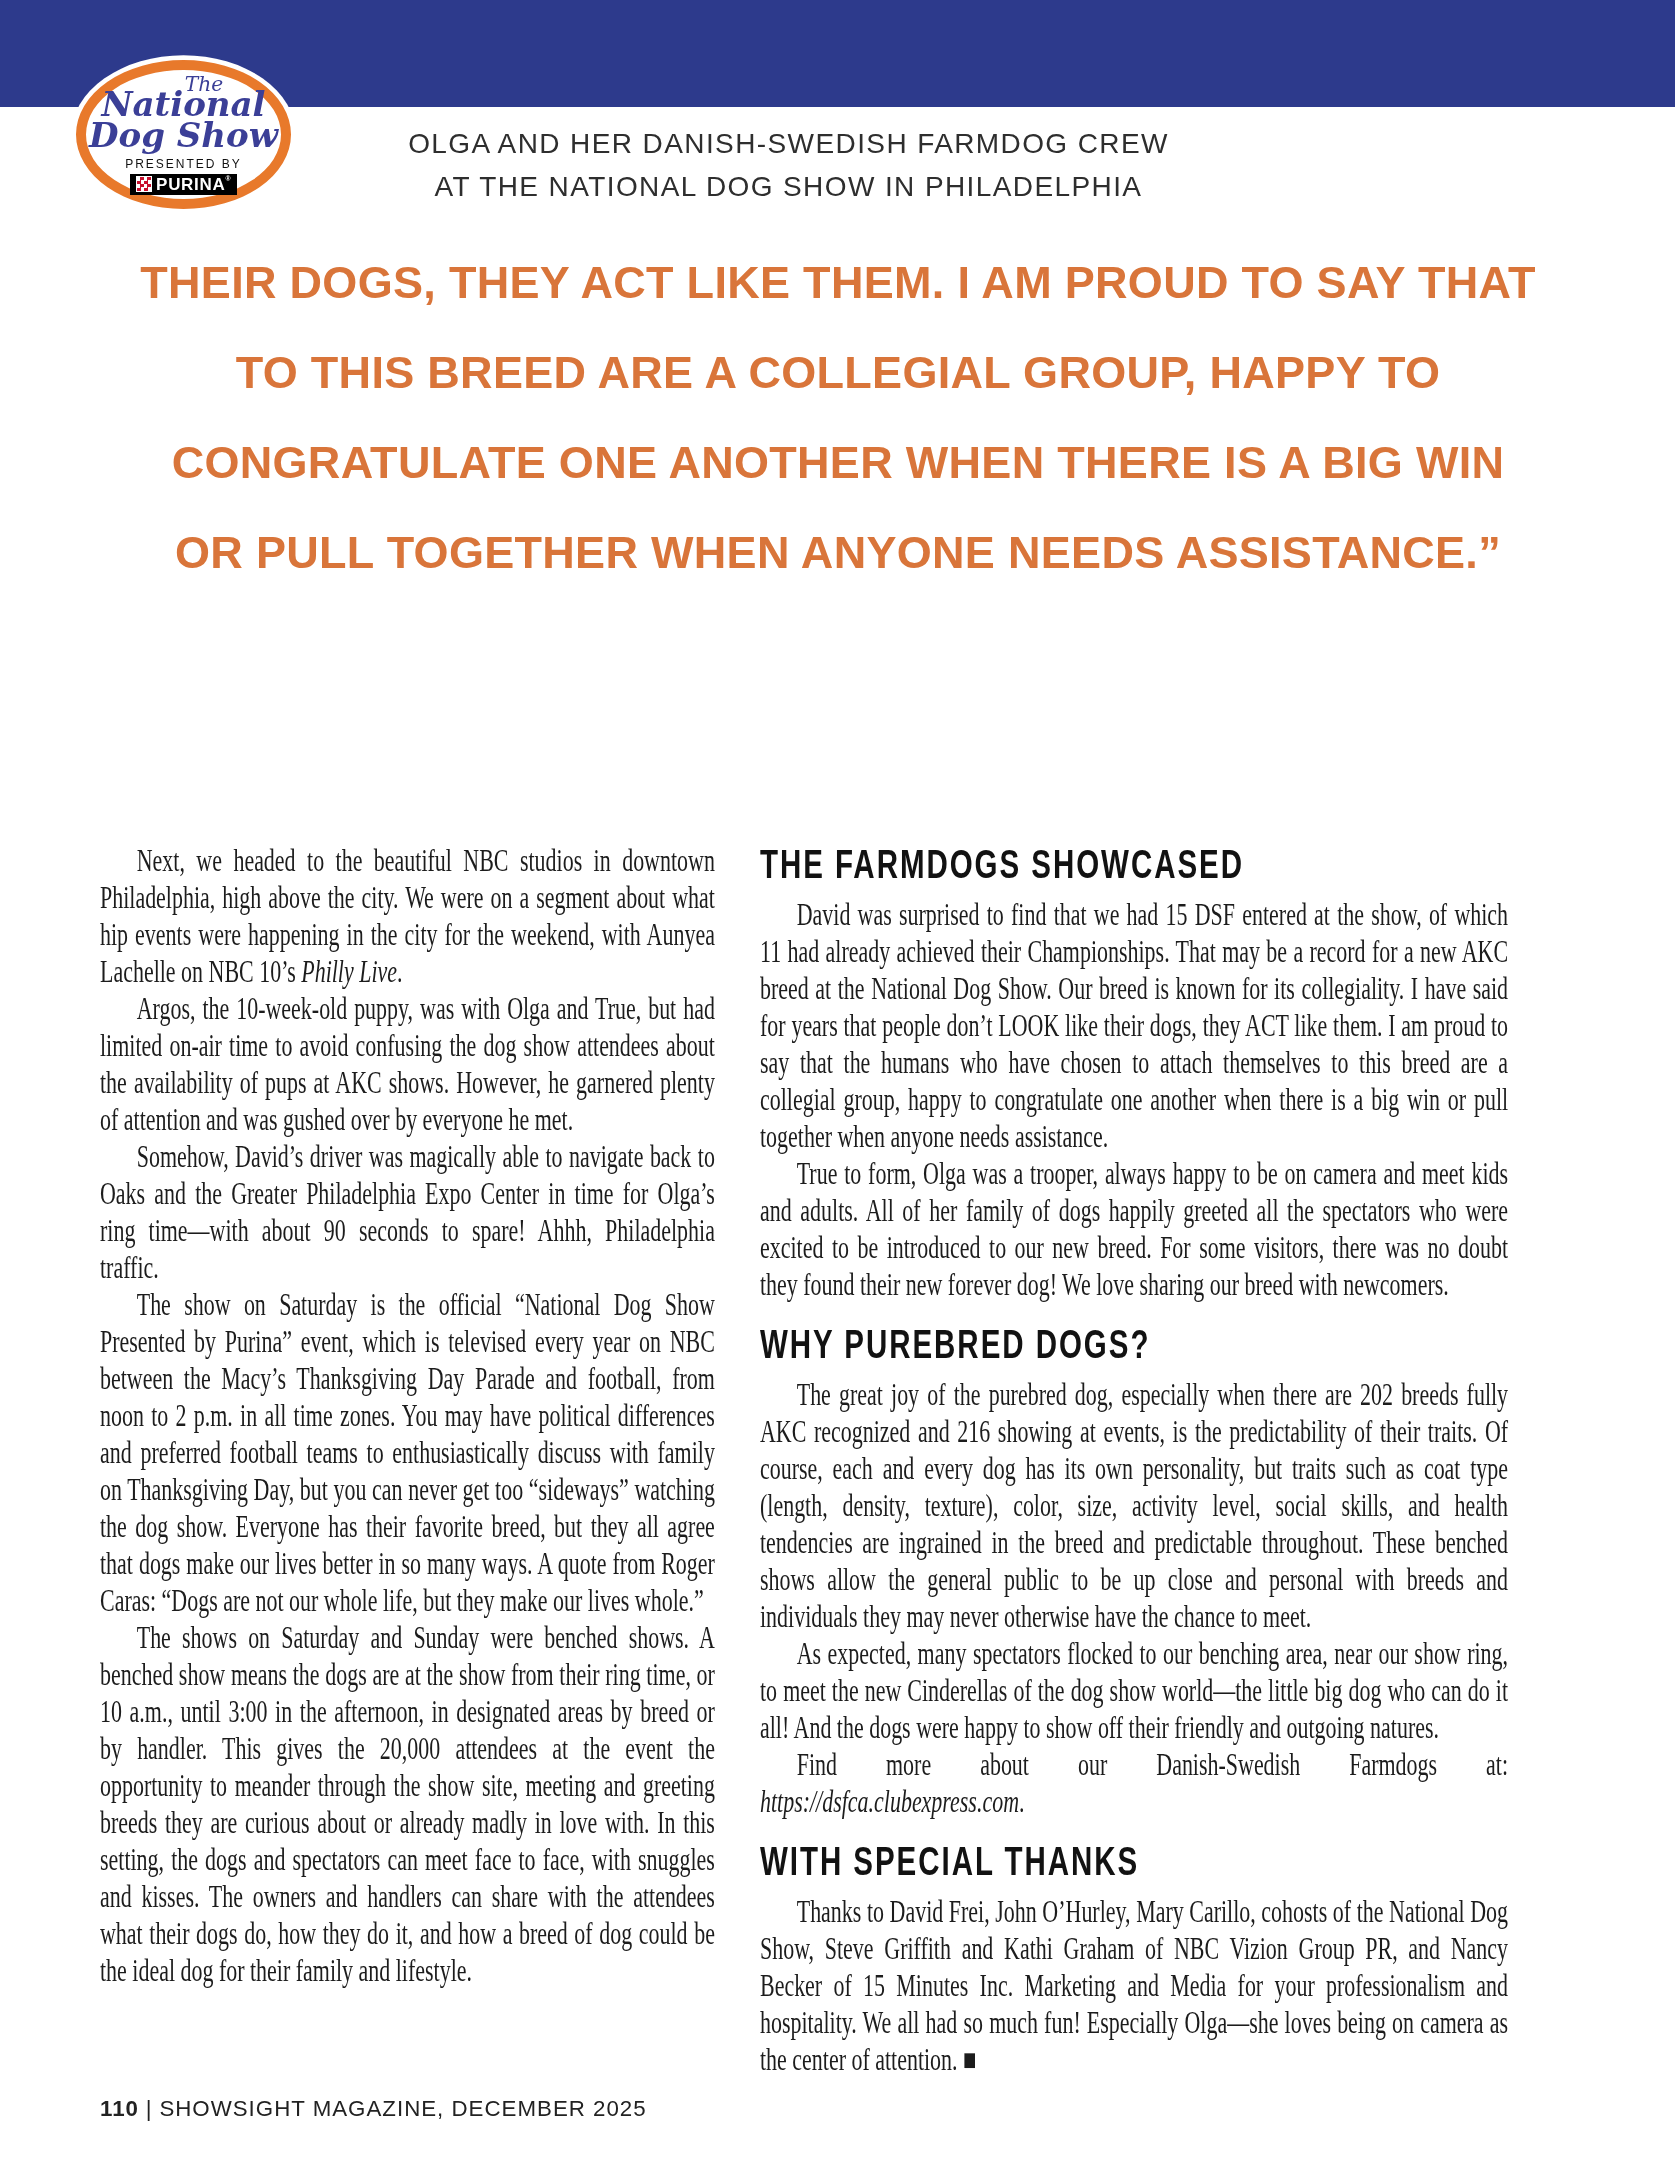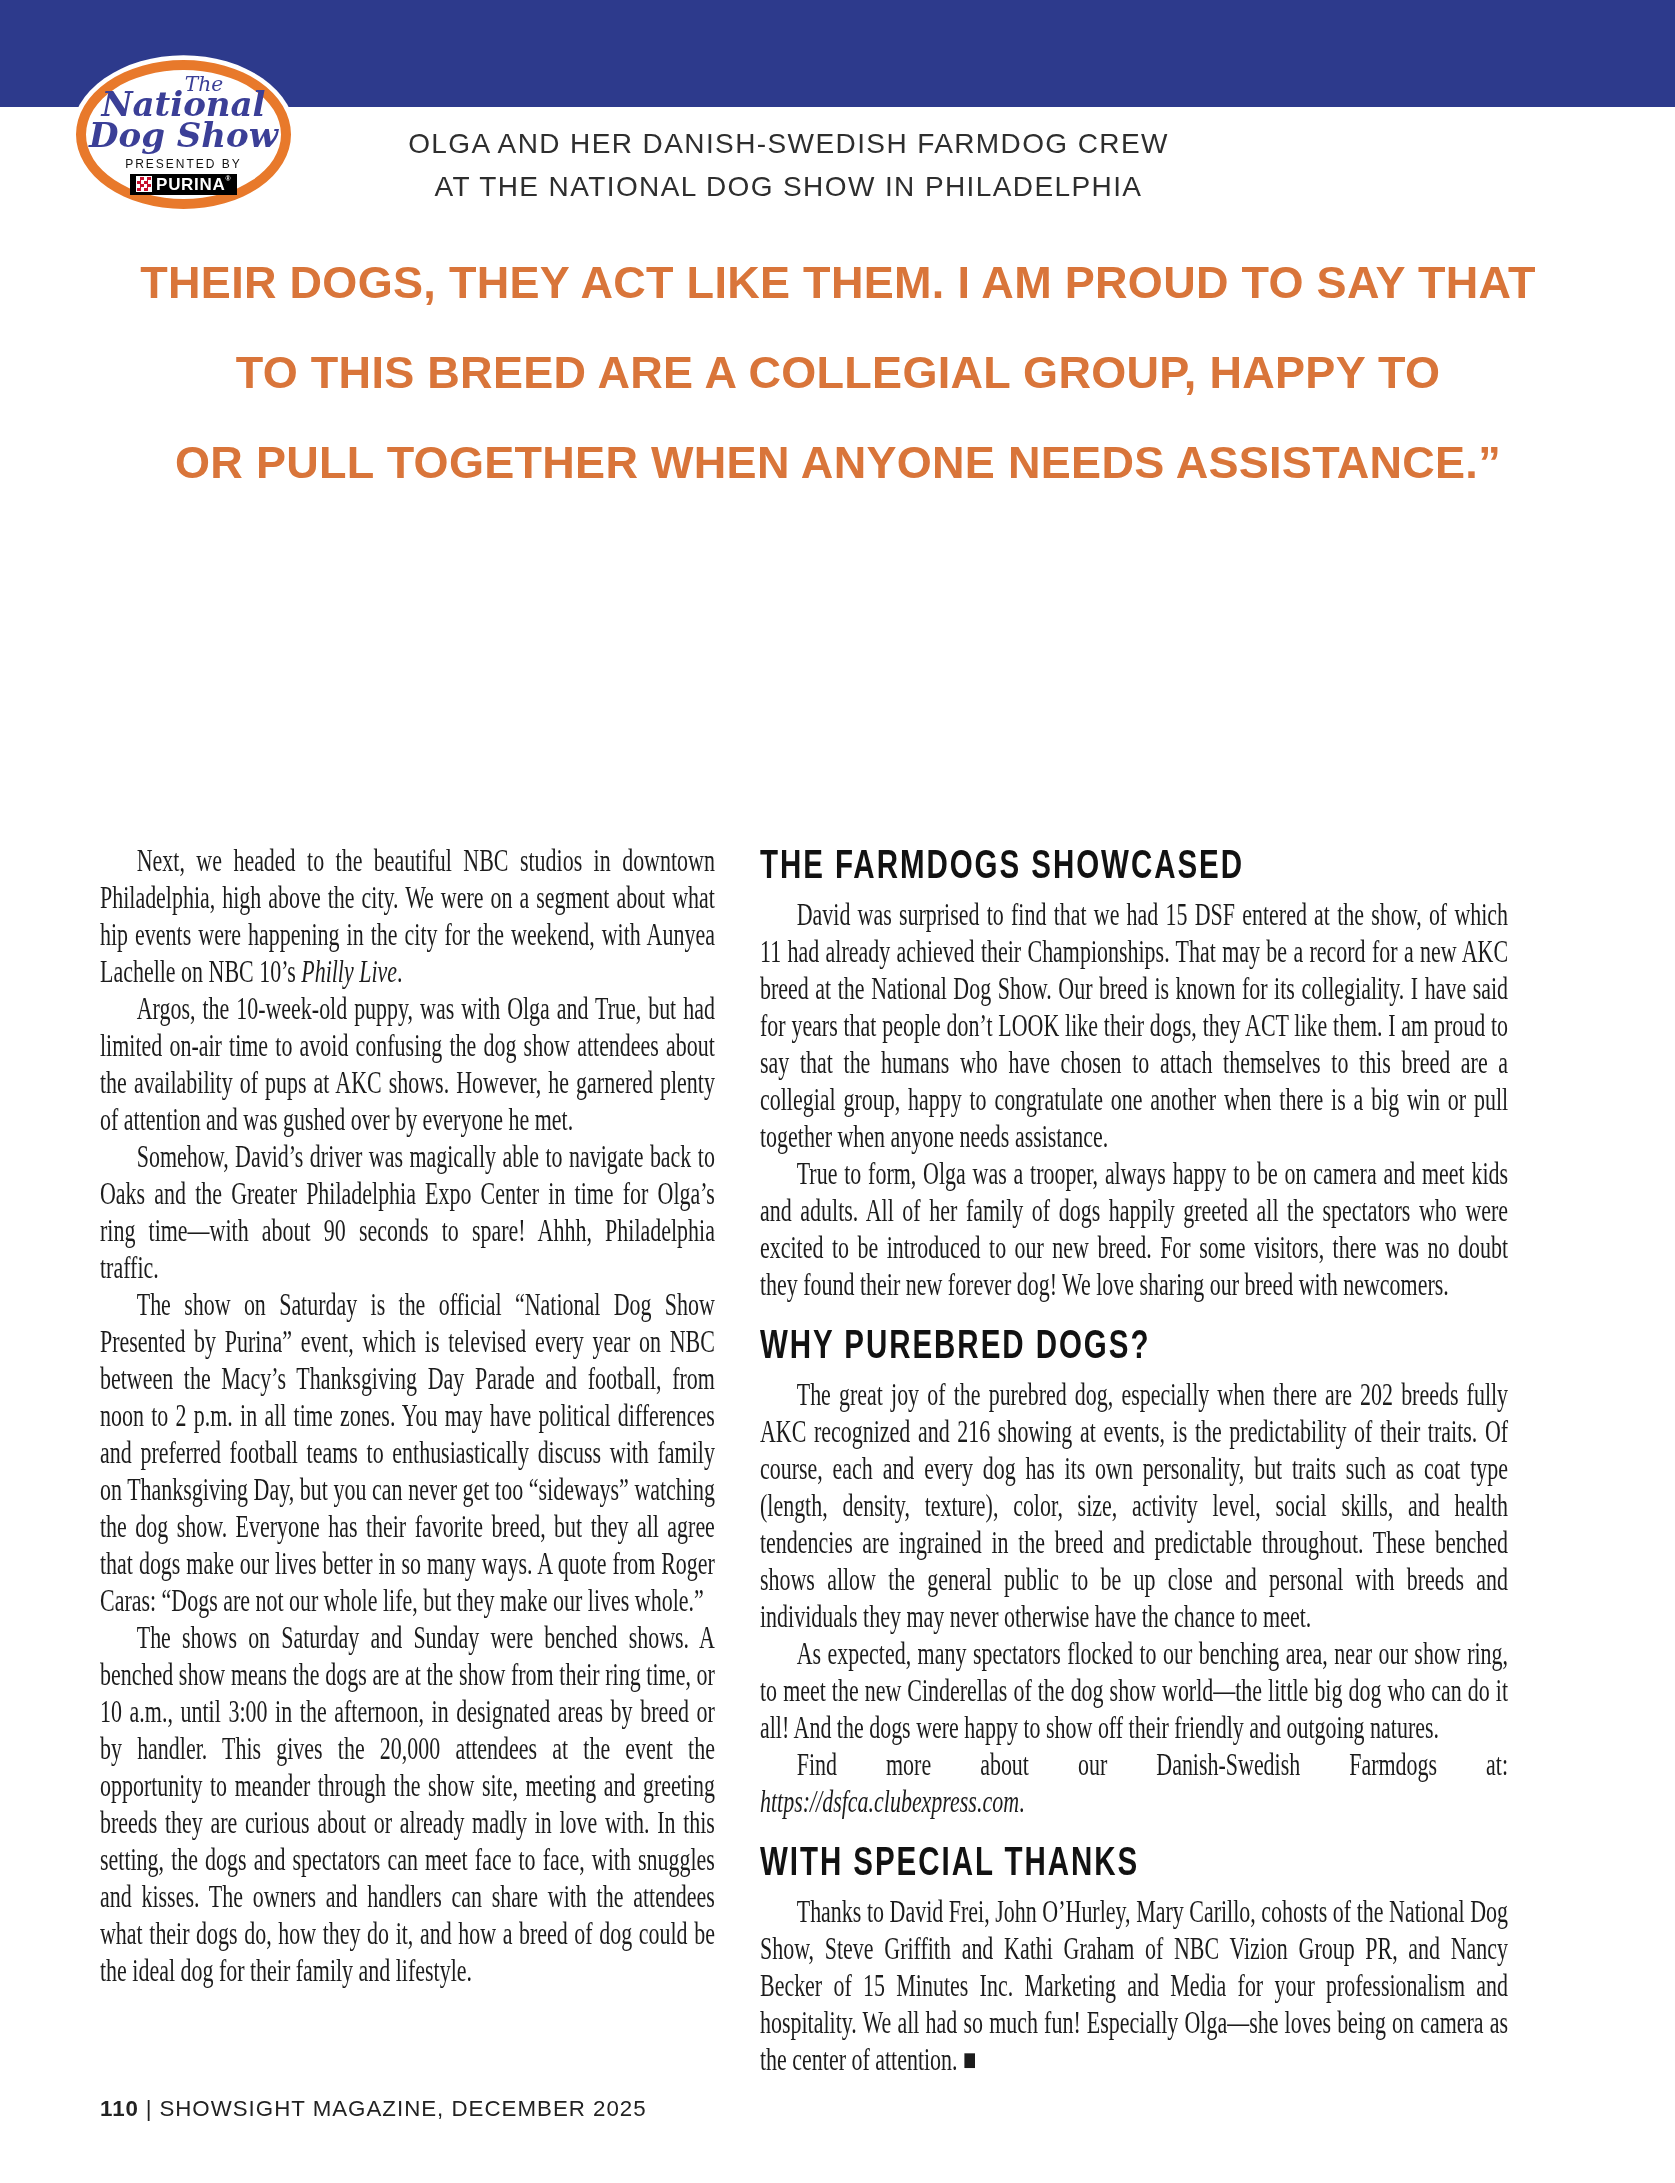--- a/index.html
+++ b/index.html
@@ -97,20 +97,21 @@
   </div>
 
   <div class="header-title">
     <div>OLGA AND HER DANISH-SWEDISH FARMDOG CREW</div>
     <div>AT THE NATIONAL DOG SHOW IN PHILADELPHIA</div>
   </div>
 
   <div class="pull-quote" style="color: rgb(217, 117, 58);">
     <div>THEIR DOGS, THEY ACT LIKE THEM. I AM PROUD TO SAY THAT</div>
     <div>TO THIS BREED ARE A COLLEGIAL GROUP, HAPPY TO</div>
+    <div>CONGRATULATE ONE ANOTHER WHEN THERE IS A BIG WIN</div>
     <div>OR PULL TOGETHER WHEN ANYONE NEEDS ASSISTANCE.”</div>
   </div>
 
   <div class="col col-left body-text">
     <div class="col-inner">
       <p><span>Next, we headed to the beautiful NBC studios in downtown Philadelphia, high above the city. We were on a segment about what hip events were happening in the city for the weekend, with Aunyea Lachelle on NBC 10’s </span><i>Philly Live</i><span>.</span></p>
       <p>Argos, the 10-week-old puppy, was with Olga and True, but had limited on-air time to avoid confusing the dog show attendees about the availability of pups at AKC shows. However, he garnered plenty of attention and was gushed over by everyone he met.</p>
       <p>Somehow, David’s driver was magically able to navigate back to Oaks and the Greater Philadelphia Expo Center in time for Olga’s ring time—with about 90 seconds to spare! Ahhh, Philadelphia traffic.</p>
       <p>The show on Saturday is the official “National Dog Show Presented by Purina” event, which is televised every year on NBC between the Macy’s Thanksgiving Day Parade and football, from noon to 2 p.m. in all time zones. You may have political differences and preferred football teams to enthusiastically discuss with family on Thanksgiving Day, but you can never get too “sideways” watching the dog show. Everyone has their favorite breed, but they all agree that dogs make our lives better in so many ways. A quote from Roger Caras: “Dogs are not our whole life, but they make our lives whole.”</p>
       <p>The shows on Saturday and Sunday were benched shows. A benched show means the dogs are at the show from their ring time, or 10 a.m., until 3:00 in the afternoon, in designated areas by breed or by handler. This gives the 20,000 attendees at the event the opportunity to meander through the show site, meeting and greeting breeds they are curious about or already madly in love with. In this setting, the dogs and spectators can meet face to face, with snuggles and kisses. The owners and handlers can share with the attendees what their dogs do, how they do it, and how a breed of dog could be the ideal dog for their family and lifestyle.</p>

